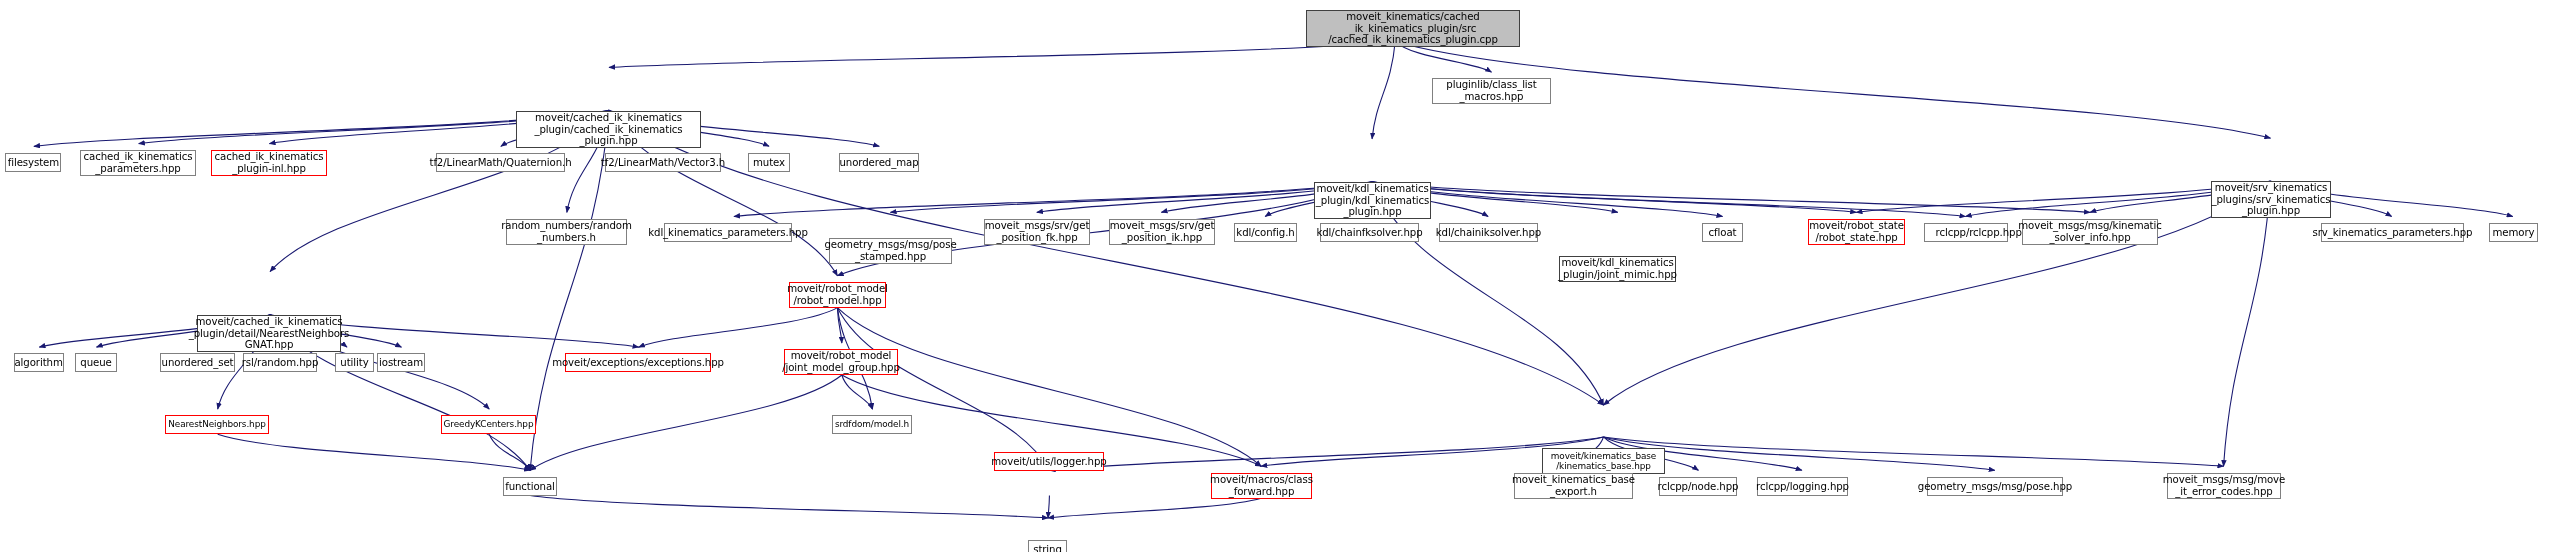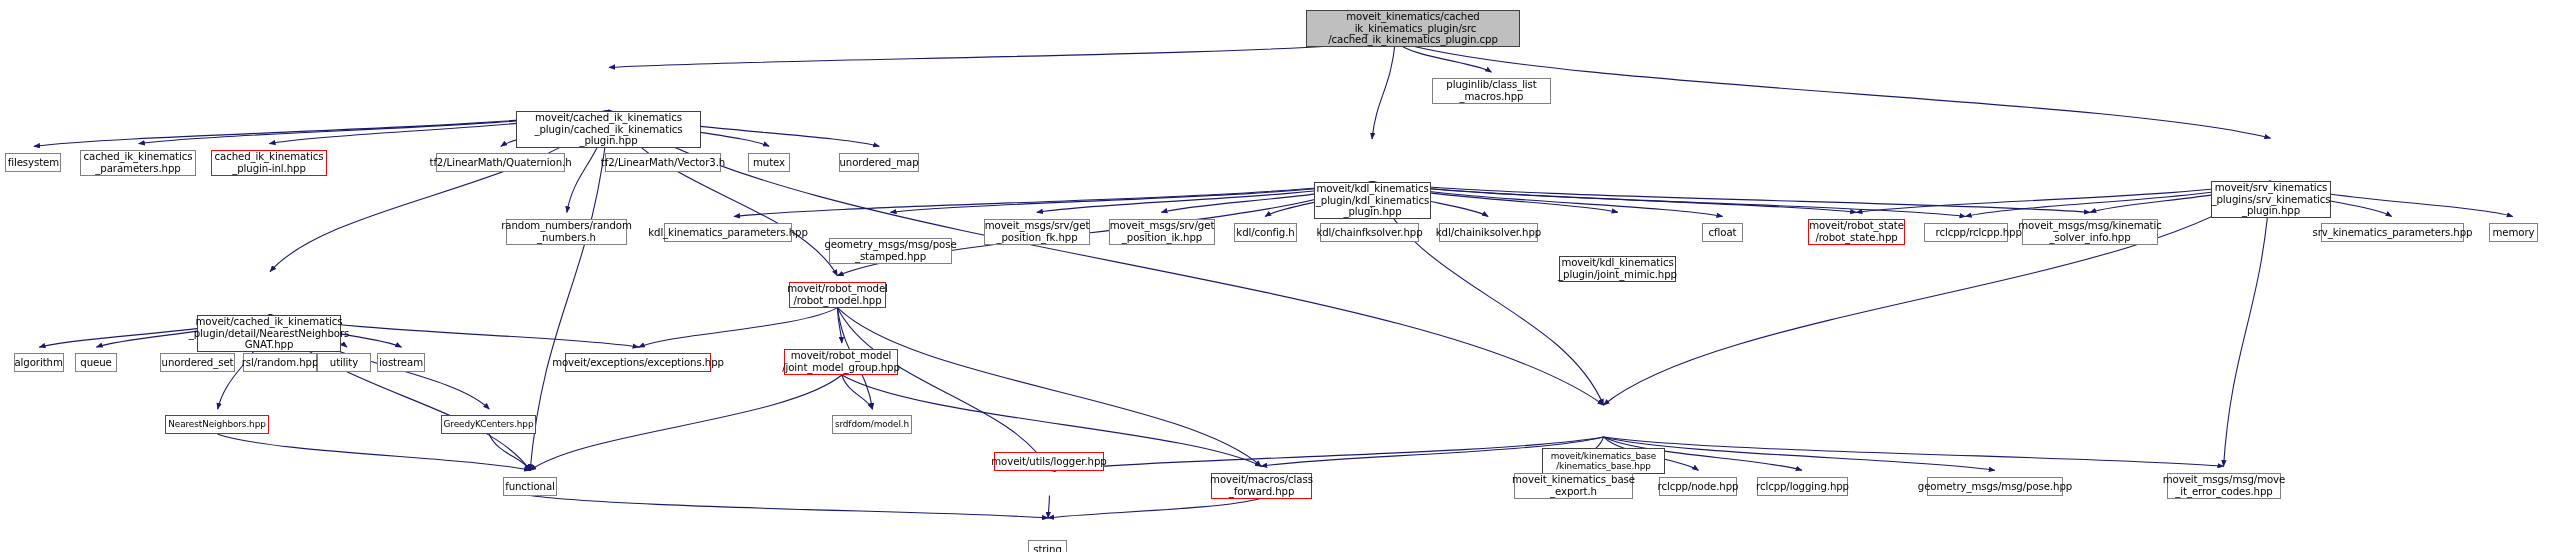--- a/index.html
+++ b/index.html
@@ -157,21 +157,21 @@
 _solver_info.hpp</div>
     <div class="node dark" style="left: 197px; top: 278px; width: 144px; height: 37px;">moveit/cached_ik_kinematics
 _plugin/detail/NearestNeighbors
 GNAT.hpp</div>
     <div class="node red" style="left: 789px; top: 282px; width: 97px; height: 26px;">moveit/robot_model
 /robot_model.hpp</div>
     <div class="node hdr" style="left: 13.6px; top: 353px; width: 50px; height: 19px;">algorithm</div>
     <div class="node hdr" style="left: 75px; top: 353px; width: 42px; height: 19px;">queue</div>
     <div class="node hdr" style="left: 160px; top: 353px; width: 75px; height: 19px;">unordered_set</div>
     <div class="node hdr" style="left: 243px; top: 353px; width: 74px; height: 19px;">rsl/random.hpp</div>
-    <div class="node hdr" style="left: 317px; top: 353px; width: 54px; height: 19px;">utility</div>
+    <div class="node hdr" style="left: 335px; top: 353px; width: 39px; height: 19px;">utility</div>
     <div class="node hdr" style="left: 377px; top: 353px; width: 48px; height: 19px;">iostream</div>
     <div class="node red" style="left: 565px; top: 353px; width: 146px; height: 19px;">moveit/exceptions/exceptions.hpp</div>
     <div class="node red" style="left: 784px; top: 349px; width: 114px; height: 26px;">moveit/robot_model
 /joint_model_group.hpp</div>
     <div class="node red small" style="left: 165px; top: 415px; width: 104px; height: 19px;">NearestNeighbors.hpp</div>
     <div class="node red small" style="left: 441px; top: 415px; width: 95px; height: 19px;">GreedyKCenters.hpp</div>
     <div class="node hdr small" style="left: 832px; top: 415px; width: 80px; height: 19px;">srdfdom/model.h</div>
     <div class="node dark small" style="left: 1542px; top: 411px; width: 123px; height: 26px;">moveit/kinematics_base
 /kinematics_base.hpp</div>
     <div class="node hdr" style="left: 503px; top: 477px; width: 54px; height: 19px;">functional</div>

